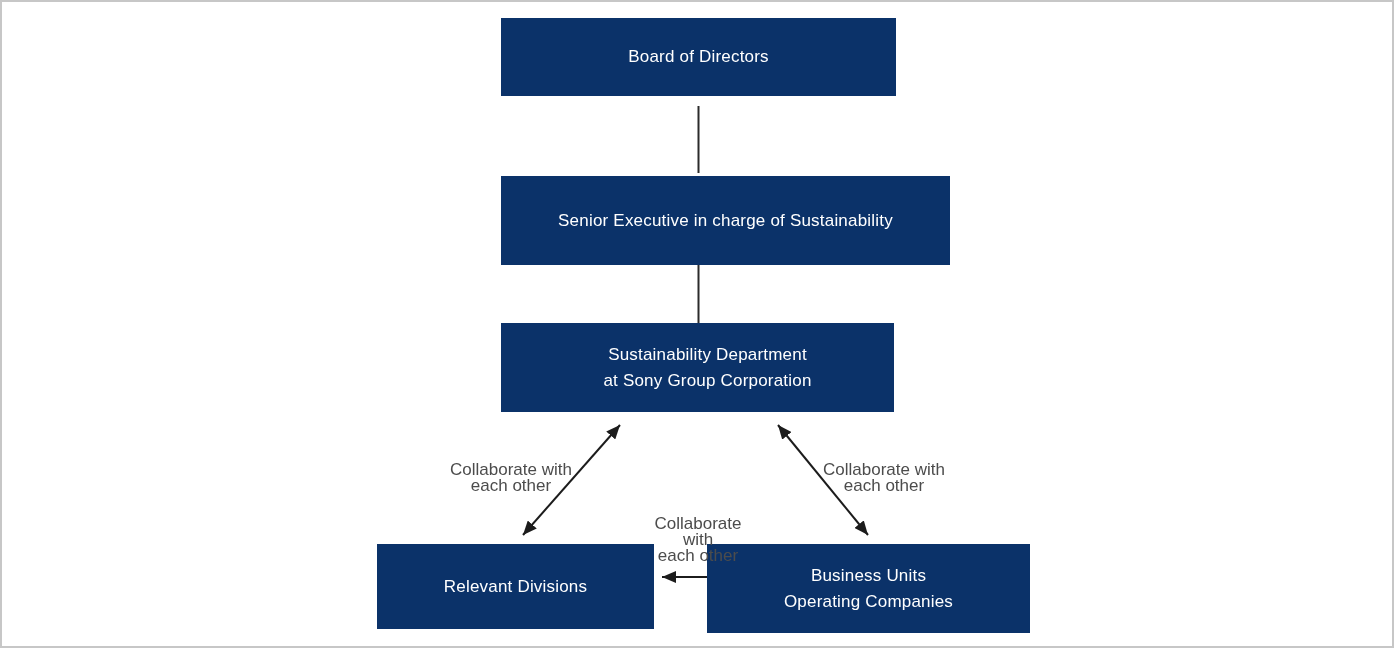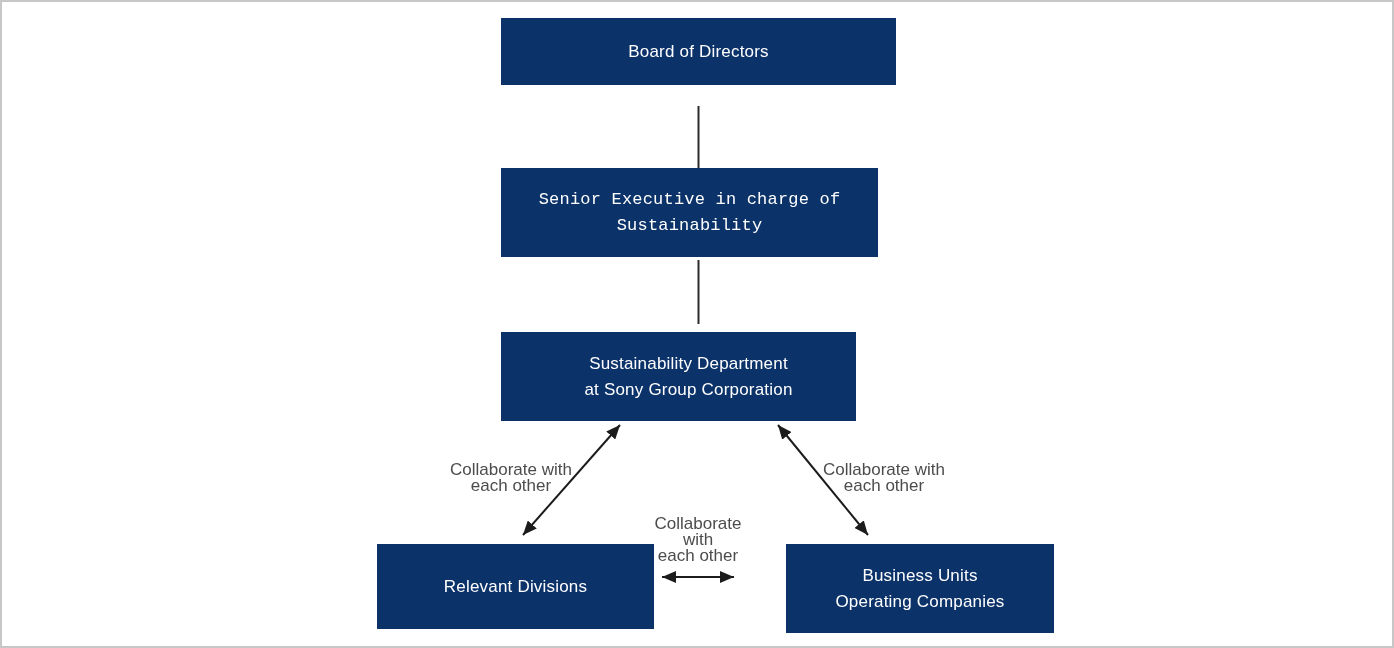--- a/index.html
+++ b/index.html
@@ -43,25 +43,25 @@
     color: var(--box-text, #ffffff);
     display: flex;
     align-items: center;
     justify-content: center;
     text-align: center;
     font-size: 17px;
     line-height: 1.48;
     white-space: pre-line;
     letter-spacing: 0.2px;
   }
-  .node-board                { left: 499px; top: 16px;  width: 395px; height: 67px; }
-  .node-senior               { left: 499px; top: 166px; width: 377px; height: 89px; font-family: Liberation Mono, monospace; }
-  .node-dept                 { left: 499px; top: 330px; width: 355px; height: 89px; padding-left: 20px; }
+  .node-board                { left: 499px; top: 16px;  width: 395px; height: 78px; }
+  .node-senior               { left: 499px; top: 174px; width: 449px; height: 89px; }
+  .node-dept                 { left: 499px; top: 321px; width: 393px; height: 89px; padding-left: 20px; }
   .node-divisions            { left: 375px; top: 542px; width: 277px; height: 85px; }
-  .node-business             { left: 784px; top: 542px; width: 268px; height: 89px; }
+  .node-business             { left: 705px; top: 542px; width: 323px; height: 89px; }
   .edge-label {
     position: absolute;
     color: var(--edge-label-text, #4c4c4c);
     font-size: 17px;
     line-height: 16px;
     text-align: center;
     white-space: pre-line;
   }
   .edge-label-left   { left: 429px; top: 460px; width: 160px; }
   .edge-label-right  { left: 802px; top: 460px; width: 160px; }

